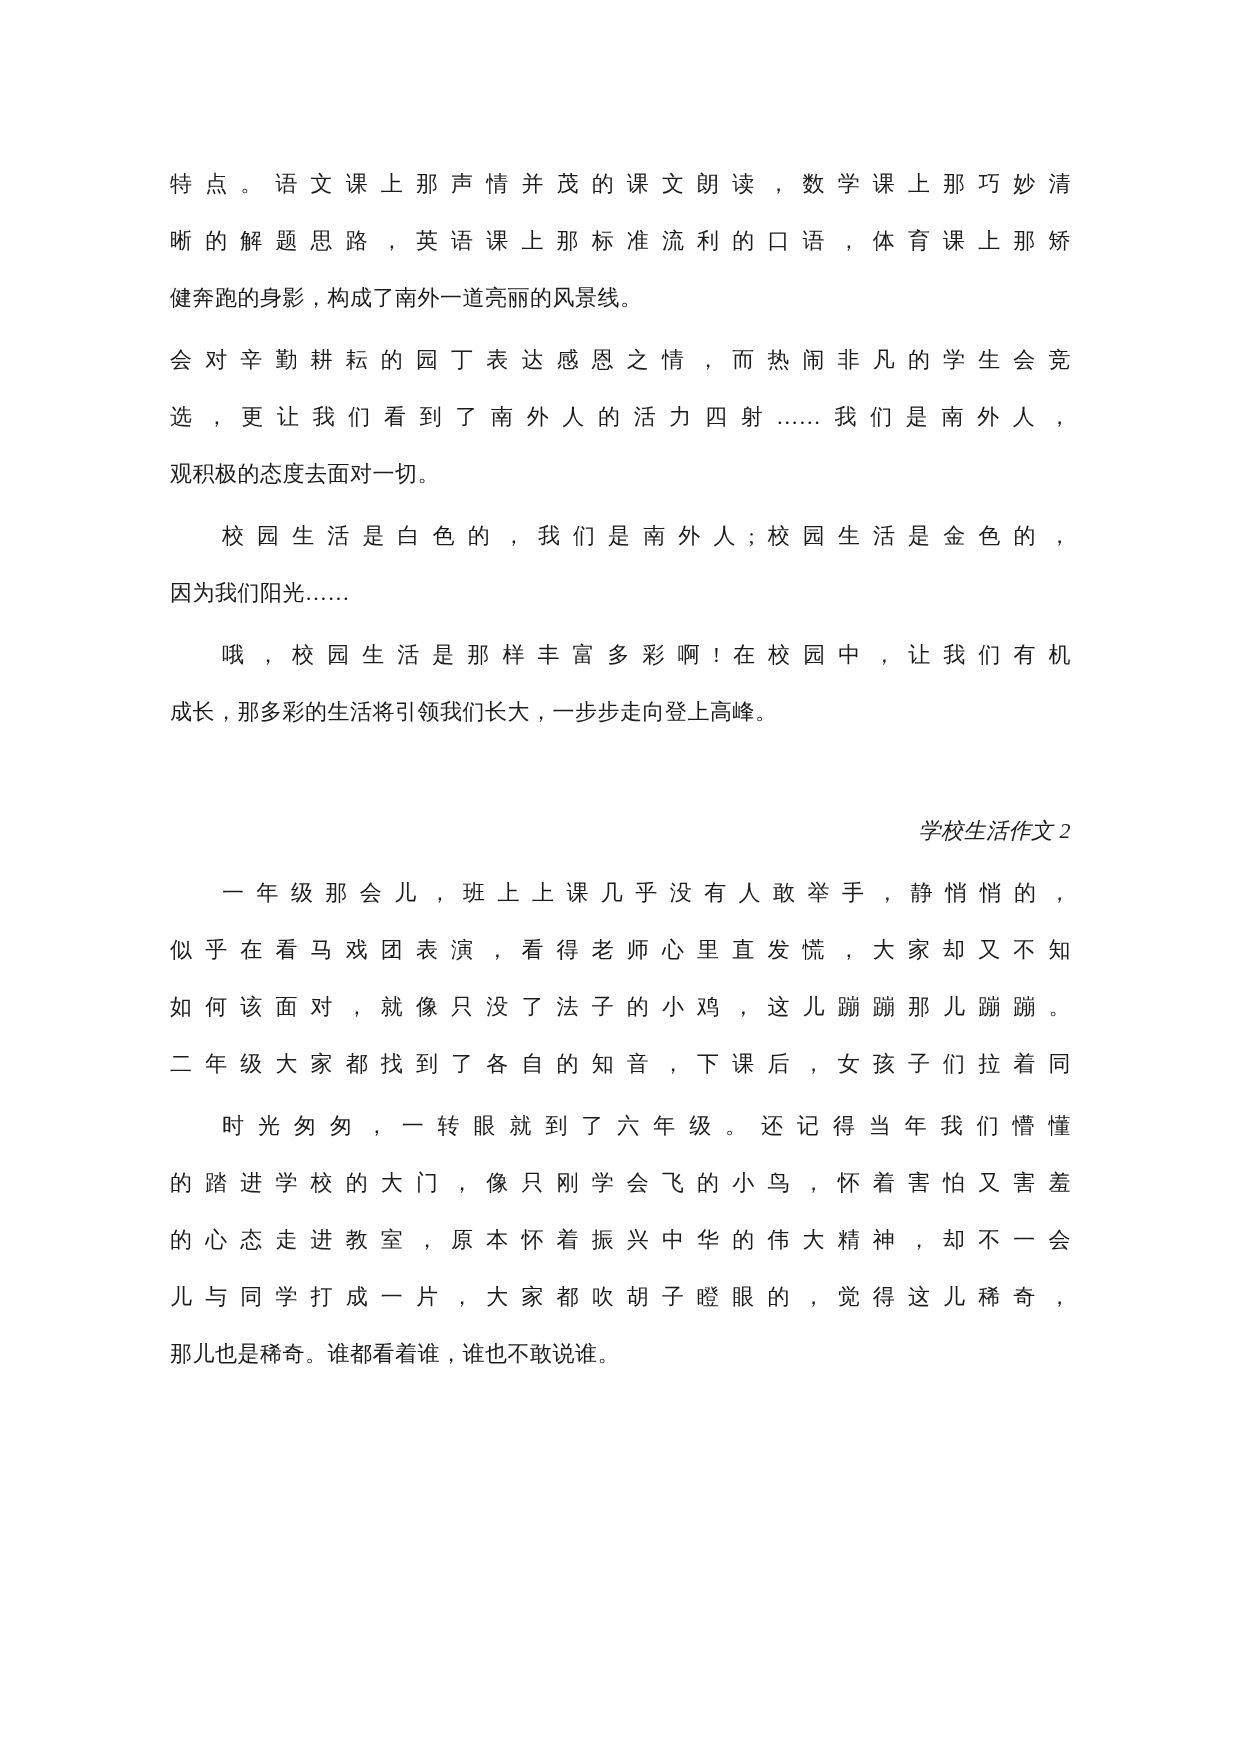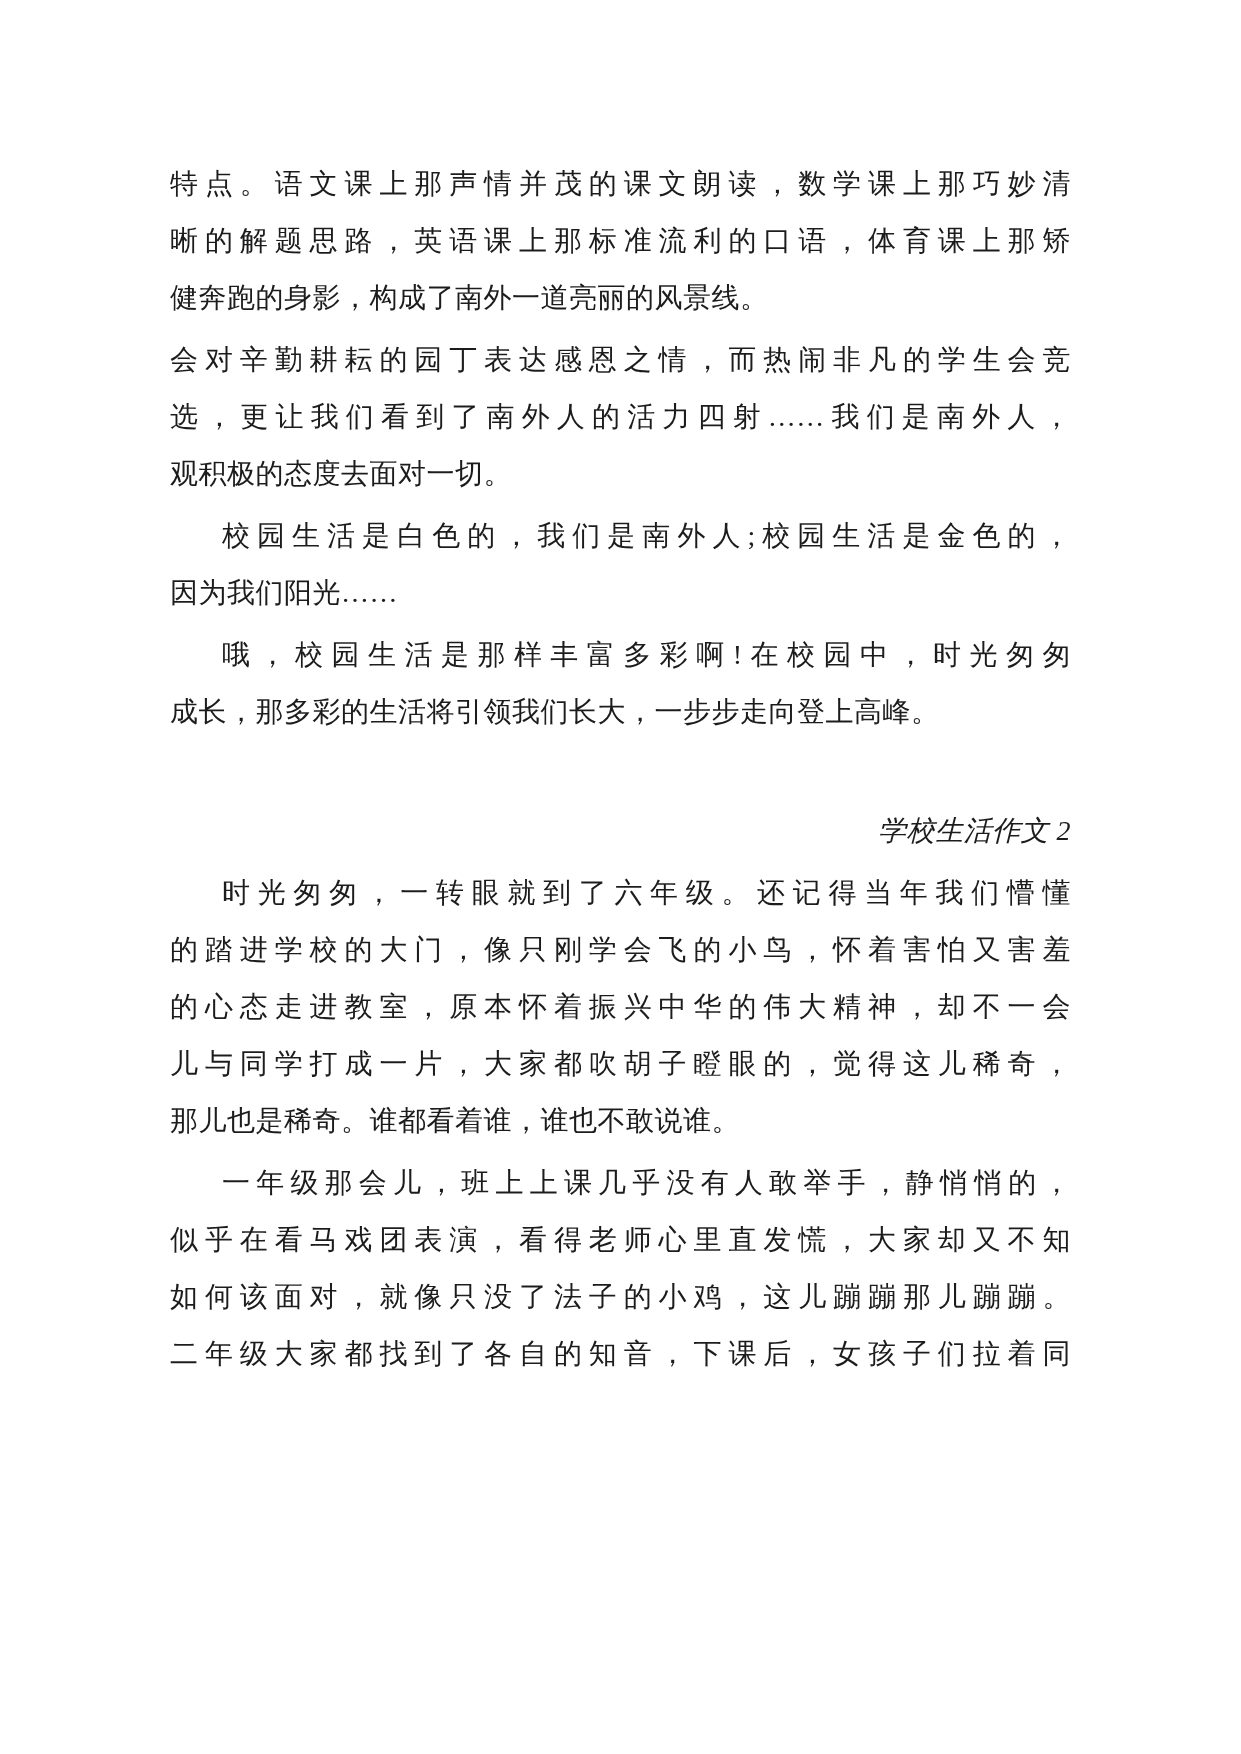--- a/index.html
+++ b/index.html
@@ -26,21 +26,21 @@
     margin: 0;
     padding: 0;
   }
   .block + .block {
     margin-top: 5px;
   }
   .block.heading-gap {
     margin-top: 62px;
   }
   .line {
-    font-size: 28px;
+    font-size: 22px;
     line-height: 57px;
     white-space: nowrap;
     text-align: justify;
     text-justify: inter-character;
     letter-spacing: 0.5px;
   }
   .line.fill {
     white-space: normal;
     text-align-last: justify;
     -moz-text-align-last: justify;
@@ -66,33 +66,33 @@
       <div class="block paragraph">
         <div class="line fill">会对辛勤耕耘的园丁表达感恩之情，而热闹非凡的学生会竞</div>
         <div class="line fill">选，更让我们看到了南外人的活力四射……我们是南外人，</div>
         <div class="line">观积极的态度去面对一切。</div>
       </div>
       <div class="block paragraph">
         <div class="line fill indent">校园生活是白色的，我们是南外人;校园生活是金色的，</div>
         <div class="line">因为我们阳光……</div>
       </div>
       <div class="block paragraph">
-        <div class="line fill indent">哦，校园生活是那样丰富多彩啊!在校园中，时光匆匆</div>
+        <div class="line fill indent">哦，校园生活是那样丰富多彩啊!在校园中，让我们有机</div>
         <div class="line">成长，那多彩的生活将引领我们长大，一步步走向登上高峰。</div>
       </div>
       <div class="block heading heading-gap">
         <div class="line">学校生活作文 2</div>
+      </div>
+      <div class="block paragraph">
+        <div class="line fill indent">一年级那会儿，班上上课几乎没有人敢举手，静悄悄的，</div>
+        <div class="line fill">似乎在看马戏团表演，看得老师心里直发慌，大家却又不知</div>
+        <div class="line fill">如何该面对，就像只没了法子的小鸡，这儿蹦蹦那儿蹦蹦。</div>
+        <div class="line fill">二年级大家都找到了各自的知音，下课后，女孩子们拉着同</div>
       </div>
       <div class="block paragraph">
         <div class="line fill indent">时光匆匆，一转眼就到了六年级。还记得当年我们懵懂</div>
         <div class="line fill">的踏进学校的大门，像只刚学会飞的小鸟，怀着害怕又害羞</div>
         <div class="line fill">的心态走进教室，原本怀着振兴中华的伟大精神，却不一会</div>
         <div class="line fill">儿与同学打成一片，大家都吹胡子瞪眼的，觉得这儿稀奇，</div>
         <div class="line">那儿也是稀奇。谁都看着谁，谁也不敢说谁。</div>
       </div>
-      <div class="block paragraph">
-        <div class="line fill indent">一年级那会儿，班上上课几乎没有人敢举手，静悄悄的，</div>
-        <div class="line fill">似乎在看马戏团表演，看得老师心里直发慌，大家却又不知</div>
-        <div class="line fill">如何该面对，就像只没了法子的小鸡，这儿蹦蹦那儿蹦蹦。</div>
-        <div class="line fill">二年级大家都找到了各自的知音，下课后，女孩子们拉着同</div>
-      </div>
     </div>
 </div>
 
 </body></html>

